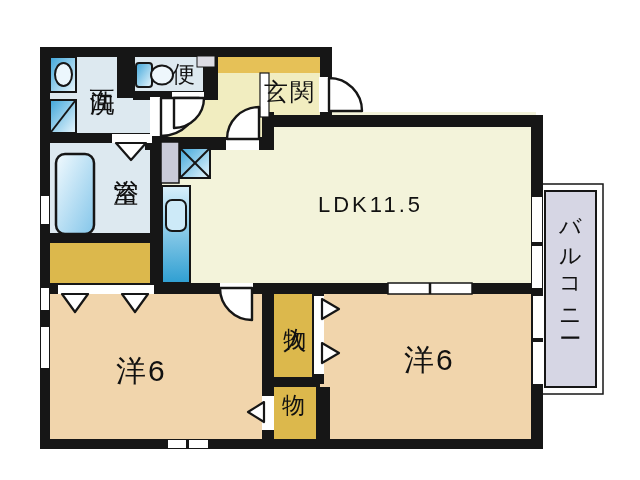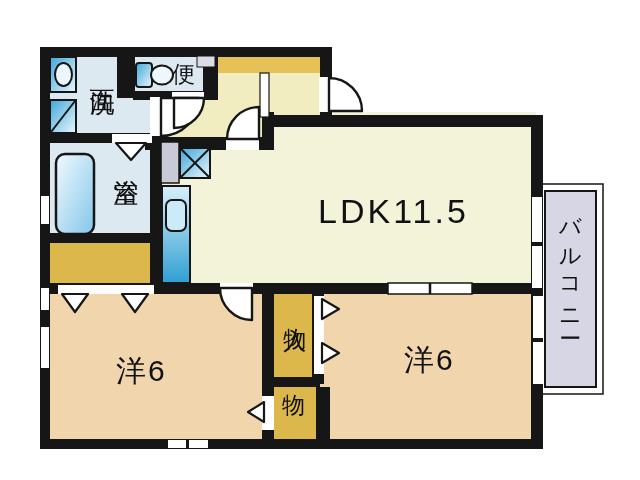--- a/index.html
+++ b/index.html
@@ -124,21 +124,22 @@
     <rect x="180" y="148" width="30" height="30" fill="url(#gradBlue)" stroke="#161616" stroke-width="2"></rect>
     <line x1="180" y1="148" x2="210" y2="178" stroke="#161616" stroke-width="2"></line>
     <line x1="210" y1="148" x2="180" y2="178" stroke="#161616" stroke-width="2"></line>
     <rect x="162" y="186" width="28" height="97" fill="url(#gradCounter)" stroke="#161616" stroke-width="2"></rect>
     <rect x="166" y="200" width="20" height="31" rx="6" fill="#cdeaf8" stroke="#161616" stroke-width="2"></rect>
   </g>
 </svg>
 
 <div class="lbl vert" style="left:88px;top:70px;font-size:25px;">洗面</div>
 <div class="lbl" style="left:172px;top:62px;font-size:23px;">便</div>
+<div class="lbl" style="left:264px;top:79px;font-size:24px;letter-spacing:2px;">玄関</div>
 <div class="lbl vert" style="left:112px;top:160px;font-size:25px;">浴室</div>
-<div class="lbl" style="left:318px;top:193px;font-size:34px;letter-spacing:3px;">LDK11.5</div>
+<div class="lbl" style="left:318px;top:193px;font-size:22px;letter-spacing:3px;">LDK11.5</div>
 <div class="lbl" style="left:116px;top:354px;font-size:30px;letter-spacing:2px;">洋6</div>
 <div class="lbl vert" style="left:282px;top:310px;font-size:23px;">物入</div>
 <div class="lbl" style="left:282px;top:393px;font-size:23px;">物</div>
 <div class="lbl" style="left:404px;top:343px;font-size:30px;letter-spacing:2px;">洋6</div>
 <div class="lbl vert" style="left:558px;top:202px;font-size:22px;letter-spacing:6px;">バルコニー</div>
 
 </div>
 
 </body></html>

